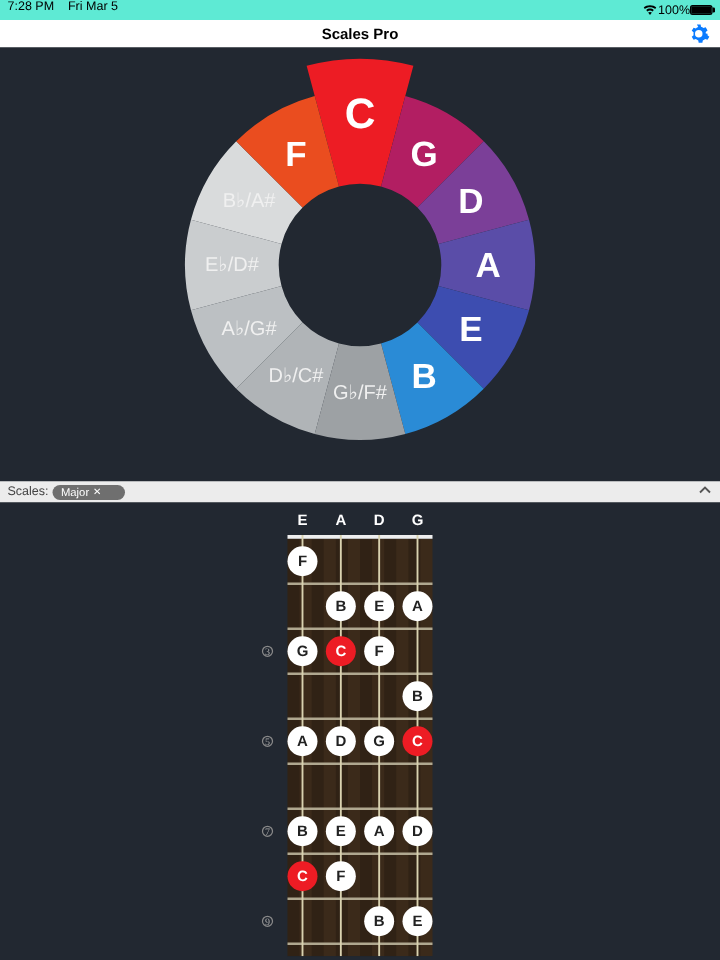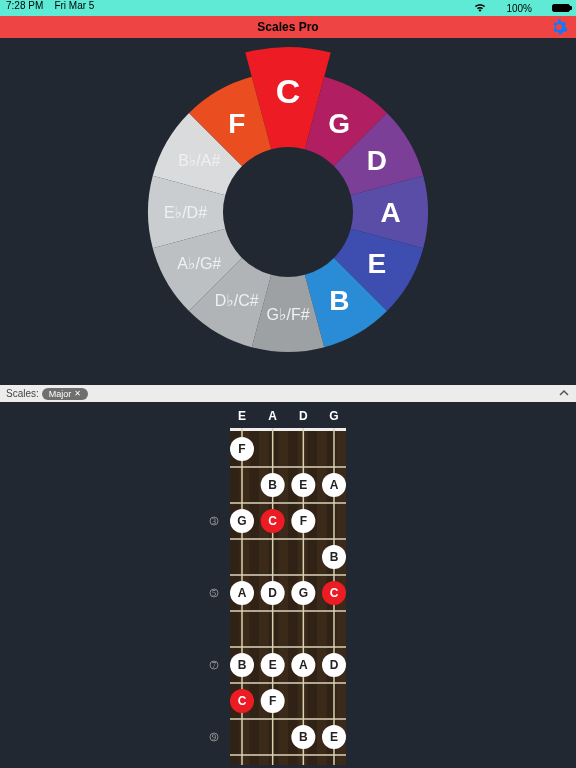--- a/index.html
+++ b/index.html
@@ -18,30 +18,30 @@
     height: 16px;
     background: #5eead4;
     display: flex;
     justify-content: space-between;
     font-size: 10px;
     color: #000;
     padding: 0 6px;
     box-sizing: border-box;
     font-weight: 500;
   }
-  .status-right { display: flex; align-items: center; gap: 20px;}
+  .status-right { display: flex; align-items: center; gap: 0;}
   .wifi-icon { width: 12px; height: 8px; }
   .battery { width: 18px; height: 8px; border: 1px solid #000; border-radius: 2px; position: relative; box-sizing: border-box;}
   .battery::after { content:""; position:absolute; right:-3px; top:1px; width:2px; height:4px; background:#000; border-radius:0 1px 1px 0;}
   .battery-fill { background:#000; width:100%; height:100%;}
   .title-bar {
     position: absolute;
     top: 16px; left: 0; right: 0;
     height: 22px;
-    background: #ef4444;
+    background: #ffffff;
     display: flex;
     align-items: center;
     justify-content: center;
     color: #000;
     font-size: 12px;
     font-weight: 600;
   }
   .settings-btn {
     position: absolute;
     right: 8px;
@@ -79,21 +79,21 @@
     align-items: center;
     padding: 0 6px;
     box-sizing: border-box;
     font-size: 10px;
     color: #444;
   }
   .scale-chip {
     background: #6f6f6f;
     color: #fff;
     border-radius: 8px;
-    padding: 1px 7px 1px 7px;
+    padding: 1px 19px 1px 7px;
     margin-left: 3px;
     display: inline-flex;
     align-items: center;
     font-size: 9px;
     gap: 3px;
   }
   .scale-chip .x { font-size: 8px;}
   .expand {
     margin-left: auto;
     color: #666;

